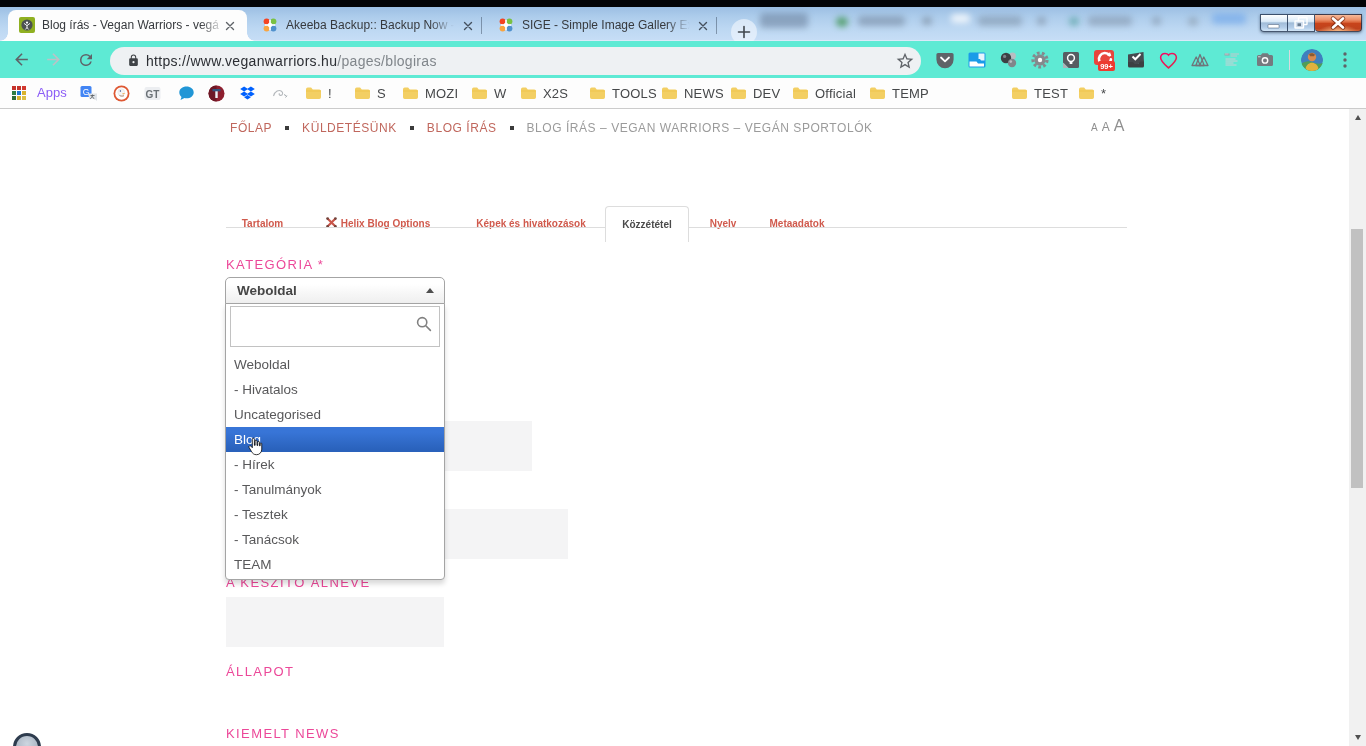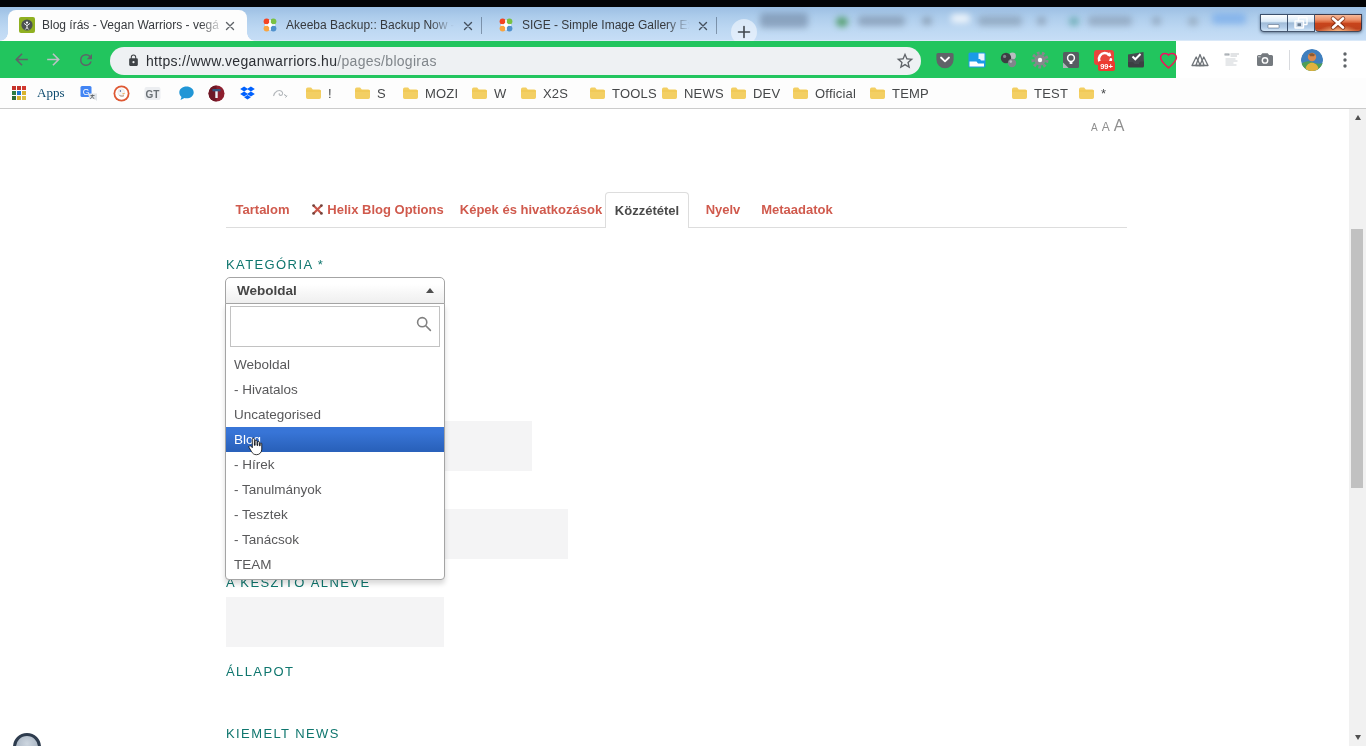--- a/index.html
+++ b/index.html
@@ -39,38 +39,38 @@
   .win-btn:first-child { border-left-width:1px; border-radius:0 0 0 4px; }
   .win-btn:last-child { border-radius:0 0 4px 4px; }
   .win-btn.min { width:28px; }
   .win-btn.max { width:27px; }
   .win-btn.close { width:47px;
     background: radial-gradient(ellipse 60% 55% at 50% 100%, rgba(255,205,150,.8), rgba(255,160,90,0) 70%),
       linear-gradient(180deg,#f7bb9b 0%,#ec9068 30%,#d96438 46%,#c8441b 52%,#bf431d 85%,#cf6237 100%); }
   .win-btn svg { position:absolute; left:50%; top:50%; transform:translate(-50%,-50%); }
 
   
-  .toolbar { position:absolute; left:0; top:41px; width:1176px; height:37px; background:#22c55e; }
+  .toolbar { position:absolute; left:0; top:41px; width:1366px; height:37px; background:#5eead4; }
   .nav-icon { position:absolute; top:0; width:34px; height:37px; display:flex; align-items:center; justify-content:center; }
   .omnibox { position:absolute; left:110px; top:46.5px; width:811px; height:28px; border-radius:14px; background:#eef1f3;
     top:5.5px; display:flex; align-items:center; }
   .omni-lock { margin-left:10px; width:26px; display:flex; justify-content:center; }
   .omni-url { font-size:14px; letter-spacing:0.3px; white-space:nowrap; }
   .omni-url .host { color:#2b2e33; }
   .omni-url .path { color:#80868b; }
   .omni-star { position:absolute; right:6px; top:4px; width:20px; height:20px; }
   .ext-icon { position:absolute; top:8.5px; width:20px; height:20px; }
   .toolbar-sep { position:absolute; left:1289px; top:9px; width:1px; height:20px; background:#d8dade; }
   .avatar-btn { position:absolute; left:1301px; top:7.5px; width:22px; height:22px; border-radius:50%; overflow:hidden; }
   .menu-dots { position:absolute; left:1338px; top:8.5px; width:14px; height:20px; }
 
   
   .bookmarks { position:absolute; left:0; top:78px; width:1366px; height:31px; background:#fdfdfd; border-bottom:1px solid #cbcbcb; }
   .bm-apps { position:absolute; left:11px; top:7px; width:16px; height:16px; }
-  .bm-apps-label { position:absolute; left:37px; top:0; height:30px; line-height:30px; font-size:13px; color:#0c4a6e;font-family:Liberation Serif, serif; }
+  .bm-apps-label { position:absolute; left:37px; top:0; height:30px; line-height:30px; font-size:13px; color:#8b5cf6; }
   .bm-fav { position:absolute; top:7px; width:17px; height:17px; }
   .bm-folder { position:absolute; top:0; height:30px; display:flex; align-items:center; }
   .bm-folder svg { width:16px; height:14px; }
   .bm-folder .bm-label { margin-left:7px; font-size:13px; color:#454749; letter-spacing:0.2px; }
   .bm-fav.f1{left:80px;} .bm-fav.f2{left:113px;} .bm-fav.f3{left:144px;}
   .bm-fav.f4{left:178px;} .bm-fav.f5{left:208px;} .bm-fav.f6{left:239px;}
   .bm-fav.f7{left:272px;}
   .bm-list .bm-folder:nth-of-type(1){left:305px;} .bm-list .bm-folder:nth-of-type(2){left:354px;}
   .bm-list .bm-folder:nth-of-type(3){left:402px;} .bm-list .bm-folder:nth-of-type(4){left:471px;}
   .bm-list .bm-folder:nth-of-type(5){left:520px;} .bm-list .bm-folder:nth-of-type(6){left:589px;}
@@ -85,33 +85,33 @@
   .breadcrumb { position:absolute; left:230px; top:12px; display:flex; align-items:center; gap:13px;
     font-size:12px; letter-spacing:0.55px; }
   .breadcrumb .bc-link { color:#c0675d; text-decoration:none; }
   .breadcrumb .bc-sep { width:4px; height:4px; background:#3b3b3b; }
   .breadcrumb .bc-current { color:#9b9b9b; }
   .font-sizer { position:absolute; left:1091px; top:8px; display:flex; align-items:baseline; gap:4px; color:#8f8f8f; }
   .font-sizer span:nth-child(1){font-size:10px;} .font-sizer span:nth-child(2){font-size:12px;} .font-sizer span:nth-child(3){font-size:16px;}
 
   .nav-tabs { position:absolute; left:226px; top:83px; width:901px; height:36px; }
   .nav-tabs::after { content:''; position:absolute; left:0; bottom:0; width:100%; height:1px; background:#ddd; }
-  .ptab { position:absolute; top:0; height:35px; line-height:35px; text-align:center; font-size:13px; font-weight:700;
+  .ptab { position:absolute; top:14px; height:35px; line-height:35px; text-align:center; font-size:10px; font-weight:700;
     color:#d05a4d; white-space:nowrap; cursor:pointer; }
   .ptab:nth-of-type(1){left:1px; width:71px;}
   .ptab:nth-of-type(2){left:78px; width:148px;}
   .ptab:nth-of-type(3){left:231px; width:148px;}
   .ptab:nth-of-type(4){left:379px; width:84px;}
   .ptab:nth-of-type(5){left:468px; width:58px;}
   .ptab:nth-of-type(6){left:526px; width:90px;}
   .ptab.active { background:#fff; border:1px solid #ddd; border-bottom:none; border-radius:4px 4px 0 0;
     color:#4a4a4a; height:36px; z-index:2; font-weight:700; }
   .ptab .helix-ico { display:inline-block; vertical-align:-1px; margin-right:4px; }
 
-  .form-label { position:absolute; font-size:13px; letter-spacing:1.4px; color:#0f766e; font-weight:400; }
+  .form-label { position:absolute; font-size:13px; letter-spacing:1.4px; color:#ec4899; font-weight:400; }
   .gray-box { position:absolute; background:#f4f4f5; }
   .status-select { position:absolute; left:226px; top:577px; width:218px; height:23px; border:1px solid #b0b0b0; border-radius:4px;
     background:linear-gradient(180deg,#ffffff 0%,#f6f6f6 55%,#ededed 100%); }
   .status-select .sel-text { position:absolute; left:11px; top:0; line-height:21px; font-size:13.5px; font-weight:700; color:#464646; }
   .status-select .arrow-down { position:absolute; right:10px; top:8px; width:0; height:0;
     border-left:4.5px solid transparent; border-right:4.5px solid transparent; border-top:5.5px solid #4e4e4e; }
 
   
   .chosen { position:absolute; left:225px; top:168px; width:220px; z-index:10; }
   .chosen-single { position:relative; height:27px; border:1px solid #a4a4a4; border-radius:5px 5px 0 0;
@@ -557,20 +557,29 @@
           <path d="M1 3.2A1.7 1.7 0 0 1 2.7 1.5h3.4l1.7 2h6.5A1.7 1.7 0 0 1 16 5.2v6.1a1.7 1.7 0 0 1-1.7 1.7H2.7A1.7 1.7 0 0 1 1 11.3z" fill="#f3cf63"></path>
           <path d="M1 4.5h15v1h-15z" fill="#eec44f"></path>
         </svg>
         <span class="bm-label">*</span>
       </span>
     </span>
 </div>
 
 <div class="page">
 
+  <div class="breadcrumb">
+    <a class="bc-link">FŐLAP</a>
+    <span class="bc-sep"></span>
+    <a class="bc-link">KÜLDETÉSÜNK</a>
+    <span class="bc-sep"></span>
+    <a class="bc-link">BLOG ÍRÁS</a>
+    <span class="bc-sep"></span>
+    <span class="bc-current">BLOG ÍRÁS – VEGAN WARRIORS – VEGÁN SPORTOLÓK</span>
+  </div>
 
   <div class="font-sizer">
     <span>A</span>
     <span>A</span>
     <span>A</span>
   </div>
 
   <div class="nav-tabs">
     <div class="ptab"><span>Tartalom</span></div>
     <div class="ptab"><span class="helix-ico"><svg viewBox="0 0 11 11" width="11" height="11">

